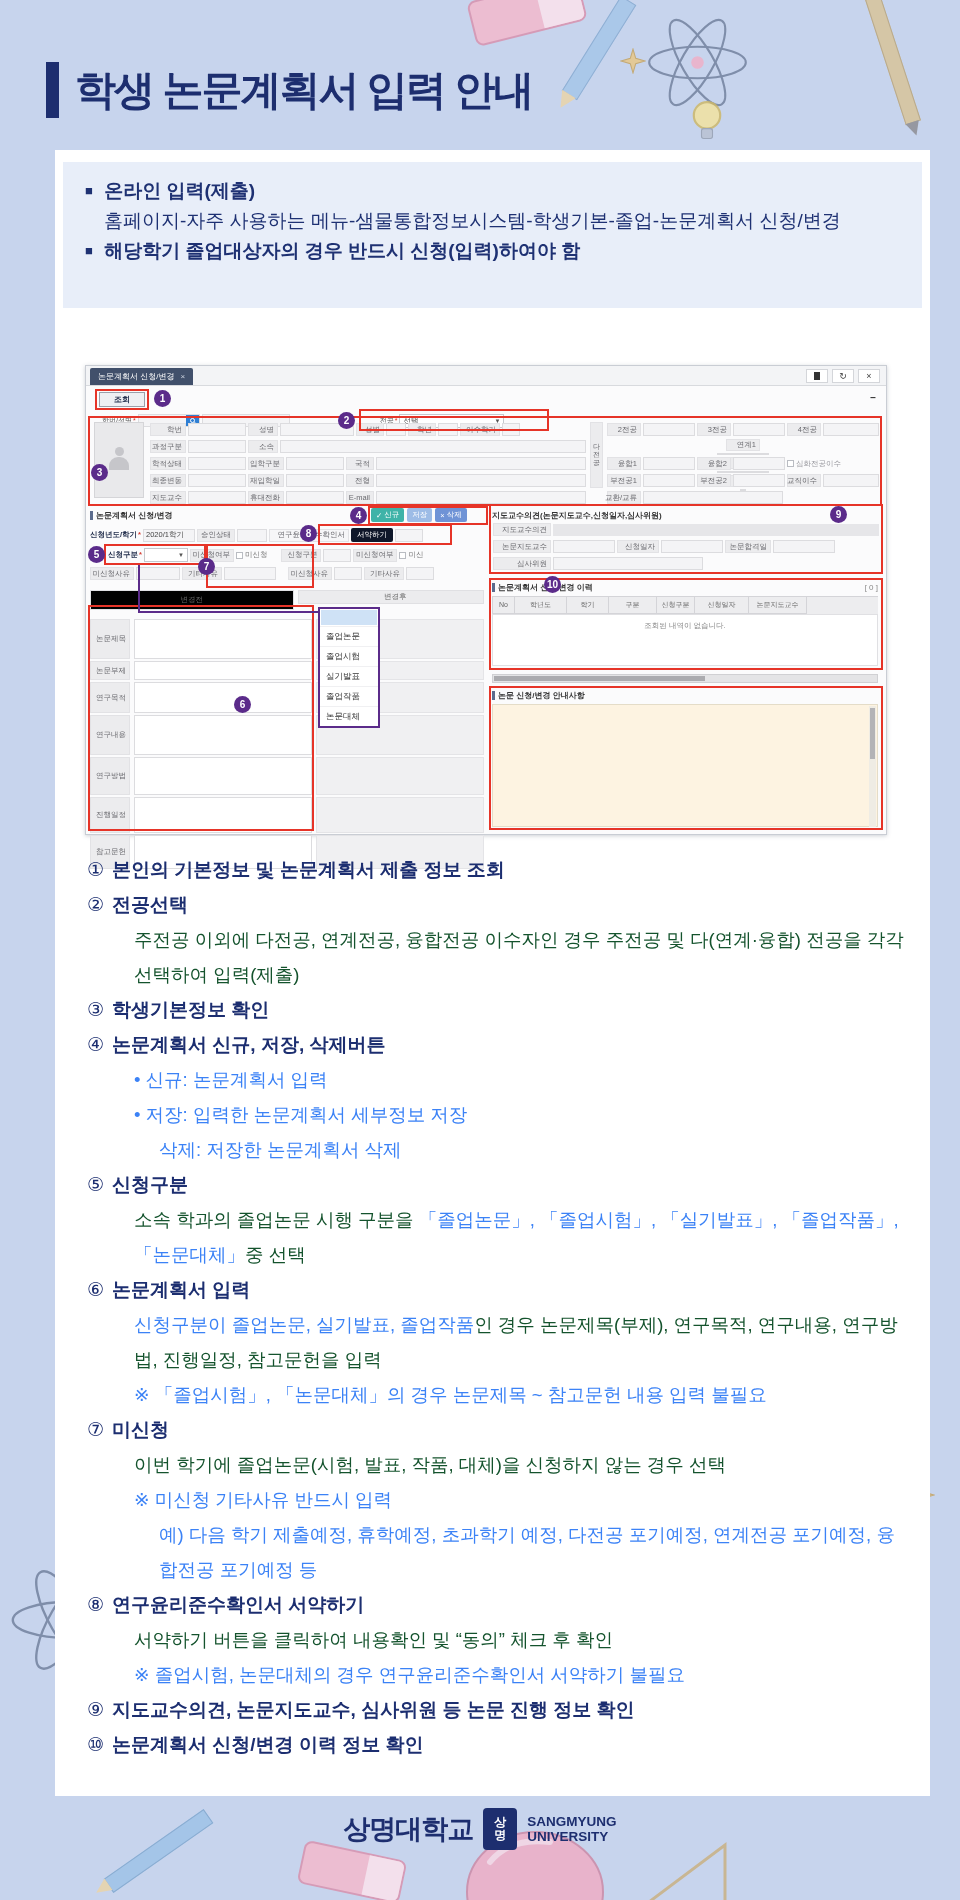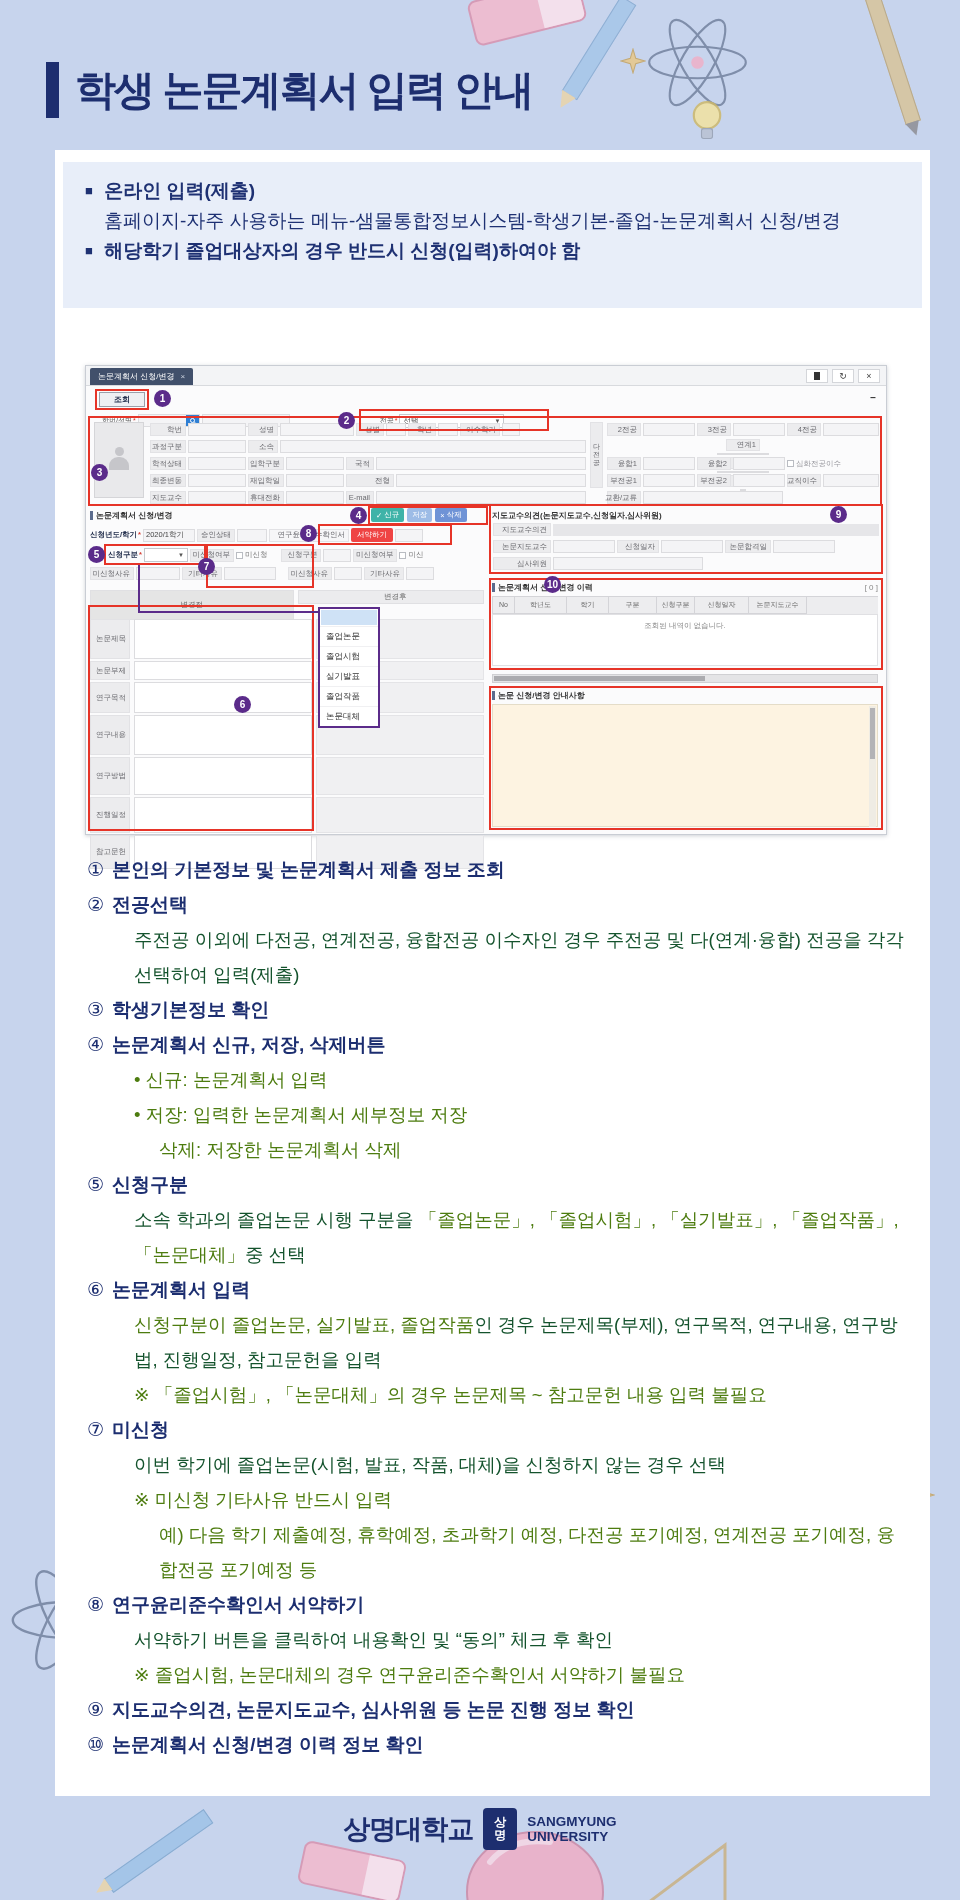--- a/index.html
+++ b/index.html
@@ -68,21 +68,21 @@
   .dd-item{height:20px;display:flex;align-items:center;padding-left:6px;color:#333;font-size:8.5px;border-top:1px solid #f0f0f2;}
   .beige{background:#fdf3e1;}
   
   .instructions{position:absolute;left:32px;top:702px;width:818px;}
   .ins-head{font-size:19px;font-weight:bold;color:#1c2e70;line-height:35px;}
   .ins-num{margin-right:8px;font-weight:normal;}
   .ins-line{font-size:18.5px;line-height:35px;font-weight:500;}
   .ind1{padding-left:47px;}
   .ind2{padding-left:72px;}
   .nav{color:#14532d;}
-  .mag{color:#4d7c0f;}
+  .mag{color:#3b82f6;}
   
   .footer{position:absolute;left:0;top:1808px;width:100%;display:flex;align-items:center;justify-content:center;gap:10px;}
   .logo-kr{font-size:27px;font-weight:bold;color:#1d2e6f;letter-spacing:-1px;}
   .logo-mark{width:34px;height:42px;background:#1d2e6f;border-radius:4px;color:#fff;display:flex;flex-direction:column;
              align-items:center;justify-content:center;font-size:12px;font-weight:bold;line-height:13px;}
   .logo-en{font-size:13.5px;font-weight:bold;color:#1d2e6f;line-height:15px;letter-spacing:0;}
 </style>
 </head>
 <body>
 
@@ -235,21 +235,21 @@
         <span class="fl" style="width:36px;">입학구분</span>
           <span class="fv" style="width:58px;"></span>
         <span class="fl" style="width:28px;">국적</span>
           <span class="fv" style="flex:1;"></span>
       </div>
       <div class="row" style="height:15px;margin-bottom:2px;">
         <span class="fl" style="width:36px;">최종변동</span>
           <span class="fv" style="width:58px;"></span>
         <span class="fl" style="width:36px;">재입학일</span>
           <span class="fv" style="width:58px;"></span>
-        <span class="fl" style="width:48px;">전형</span>
+        <span class="fl" style="width:28px;">전형</span>
           <span class="fv" style="flex:1;"></span>
       </div>
       <div class="row" style="height:15px;">
         <span class="fl" style="width:36px;">지도교수</span>
           <span class="fv" style="width:58px;"></span>
         <span class="fl" style="width:36px;">휴대전화</span>
           <span class="fv" style="width:58px;"></span>
         <span class="fl" style="width:28px;">E-mail</span>
           <span class="fv" style="flex:1;"></span>
       </div>
@@ -317,21 +317,21 @@
           <span>삭제</span>
         </span>
     </div>
 
     <div class="row abs" style="left:4px;top:162px;width:394px;">
       <span style="color:#26324f;font-weight:bold;"><span>신청년도/학기</span><span class="star">*</span></span>
       <span class="fv" style="width:52px;color:#444;">2020/1학기</span>
       <span class="fl" style="width:38px;">승인상태</span>
       <span class="fv" style="width:30px;"></span>
       <span class="fl" style="width:80px;background:#f6f6f8;">연구윤리준수확인서</span>
-      <span style="height:14px;padding:0 6px;background:#ef4444;color:#fff;display:flex;align-items:center;border-radius:2px;">서약하기</span>
+      <span style="height:14px;padding:0 6px;background:#0f172a;color:#fff;display:flex;align-items:center;border-radius:2px;">서약하기</span>
       <span class="fv" style="width:28px;"></span>
     </div>
     <div class="rbox" style="left:232px;top:158px;width:134px;height:21px;"></div>
     <div class="pnum" style="left:214px;top:159px;">8</div>
 
     <div class="row abs" style="left:22px;top:182px;width:376px;">
       <span style="color:#26324f;font-weight:bold;"><span>신청구분</span><span class="star">*</span></span>
       <span class="ddsel" style="width:44px;">
           <span></span>
           <span class="caret">▼</span>
@@ -361,21 +361,21 @@
       <span style="width:8px;"></span>
       <span class="fl" style="width:44px;">미신청사유</span>
       <span class="fv" style="width:28px;"></span>
       <span class="fl" style="width:40px;">기타사유</span>
       <span class="fv" style="width:28px;"></span>
     </div>
     <div class="rbox" style="left:120px;top:178px;width:108px;height:44px;"></div>
     <div class="pnum" style="left:112px;top:192px;">7</div>
 
     <div class="abs" style="left:4px;top:224px;width:394px;display:flex;gap:4px;">
-      <span style="flex:1.15;height:30px;background:#e5e5e5;border:1px solid #e0e0e3;display:flex;align-items:center;justify-content:center;color:#666;">변경전</span>
+      <span style="flex:1.15;height:20px;background:#000000;border:1px solid #e0e0e3;display:flex;align-items:center;justify-content:center;color:#666;">변경전</span>
       <span style="flex:1;height:14px;background:#ececee;border:1px solid #e0e0e3;display:flex;align-items:center;justify-content:center;color:#666;padding-left:9px;">변경후</span>
     </div>
 
     <div class="abs" style="left:4px;top:241px;width:394px;margin-top:12px;" id="field-rows">
         <div class="row" style="height: 40px; margin-bottom: 2px; align-items: stretch; gap: 4px;">
           <span class="fl" style="width: 40px; height: auto; justify-content: flex-end;">논문제목</span>
           <span style="width: 178px; background: rgb(255, 255, 255); border: 1px solid rgb(220, 220, 223);"></span>
           <span style="flex: 1 1 0%; background: rgb(240, 240, 242); border: 1px solid rgb(228, 228, 231);"></span>
         </div>
         <div class="row" style="height: 19px; margin-bottom: 2px; align-items: stretch; gap: 4px;">

